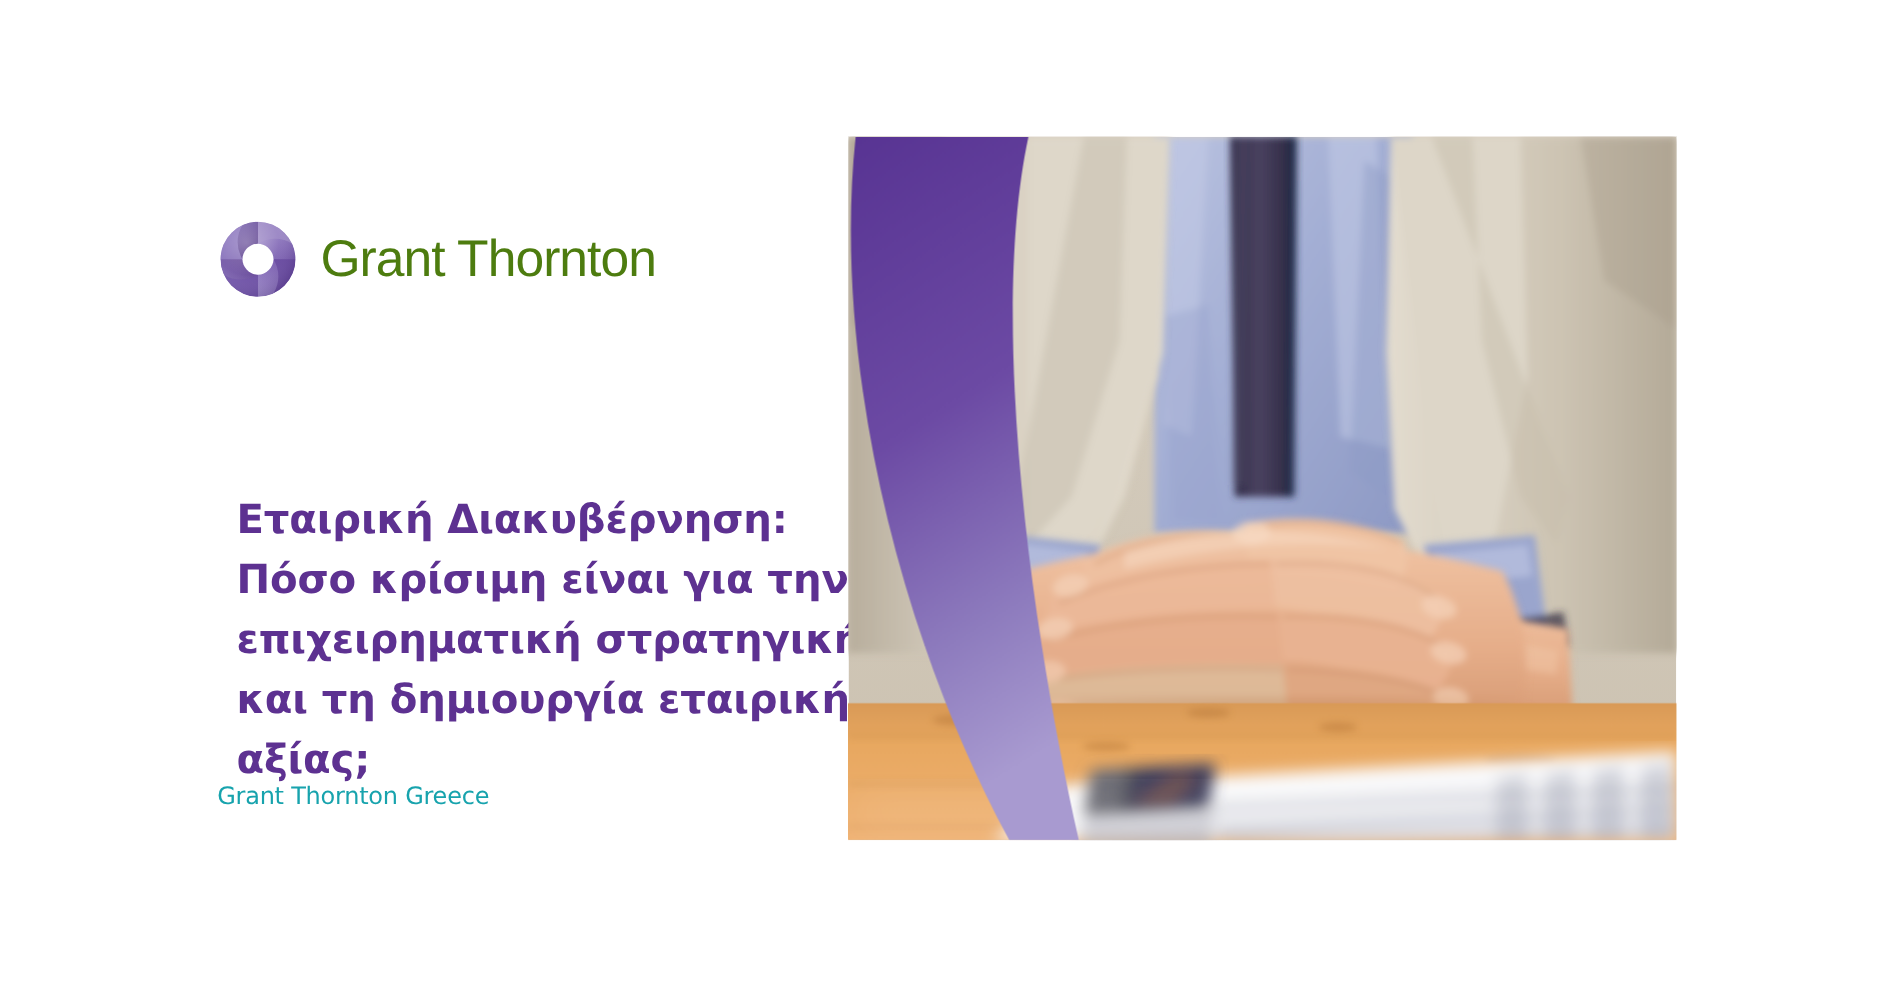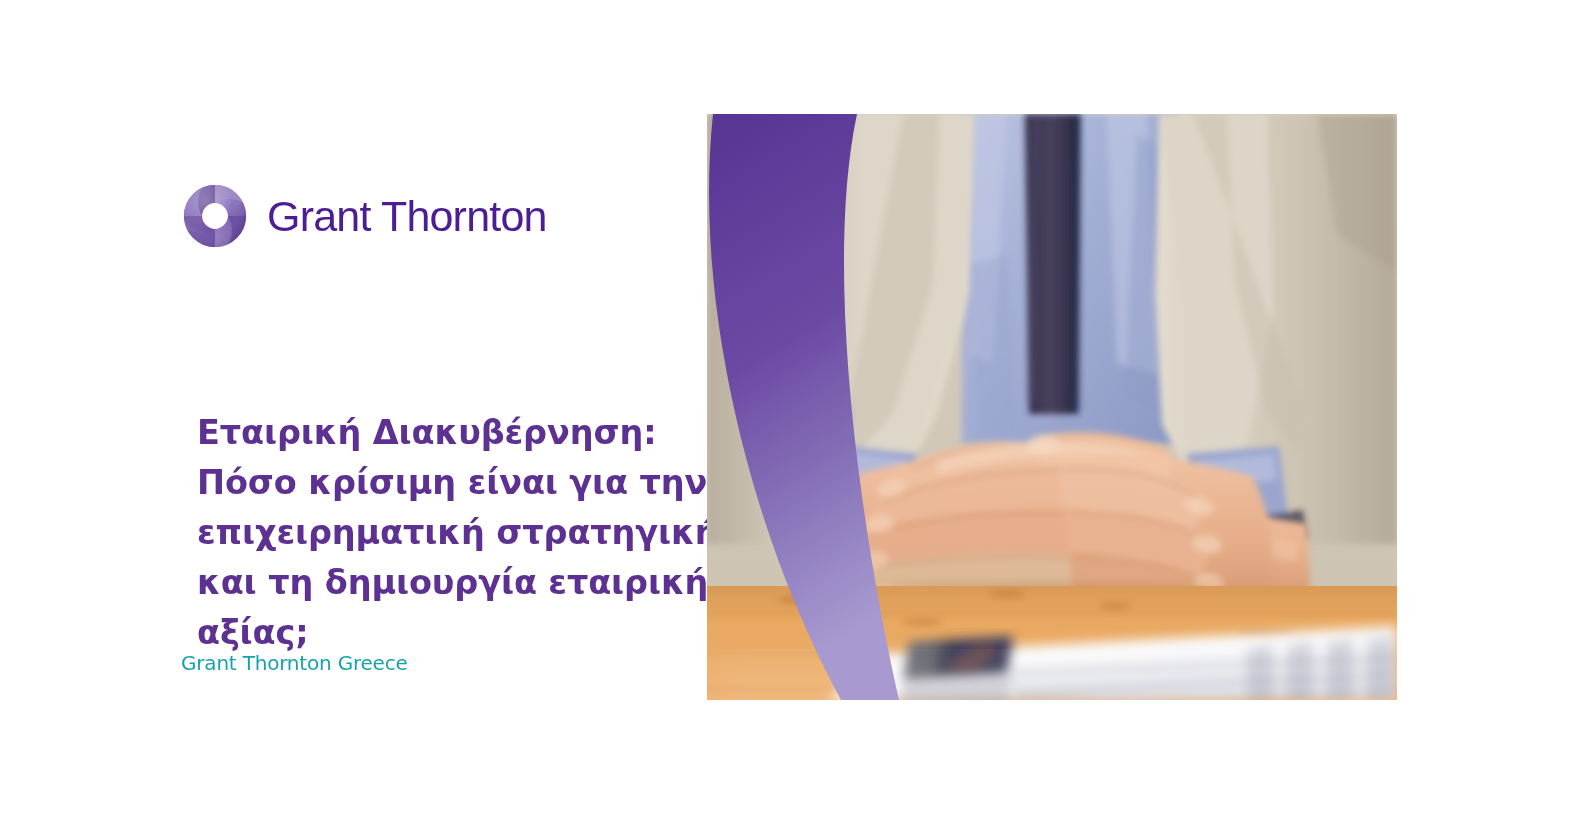--- a/index.html
+++ b/index.html
@@ -45,21 +45,21 @@
     width: 68px;
     height: 68px;
     flex: 0 0 68px;
     display: block;
   }
 
   .brand-wordmark {
     font-family: "Liberation Sans", sans-serif;
     font-size: 43px;
     line-height: 1;
-    color: #4c1d95;
+    color: #4d7c0f;
     letter-spacing: -0.8px;
     white-space: nowrap;
     font-weight: 400;
   }
 
   .headline {
     position: absolute;
     left: 0;
     top: 282px;
     width: 540px;

